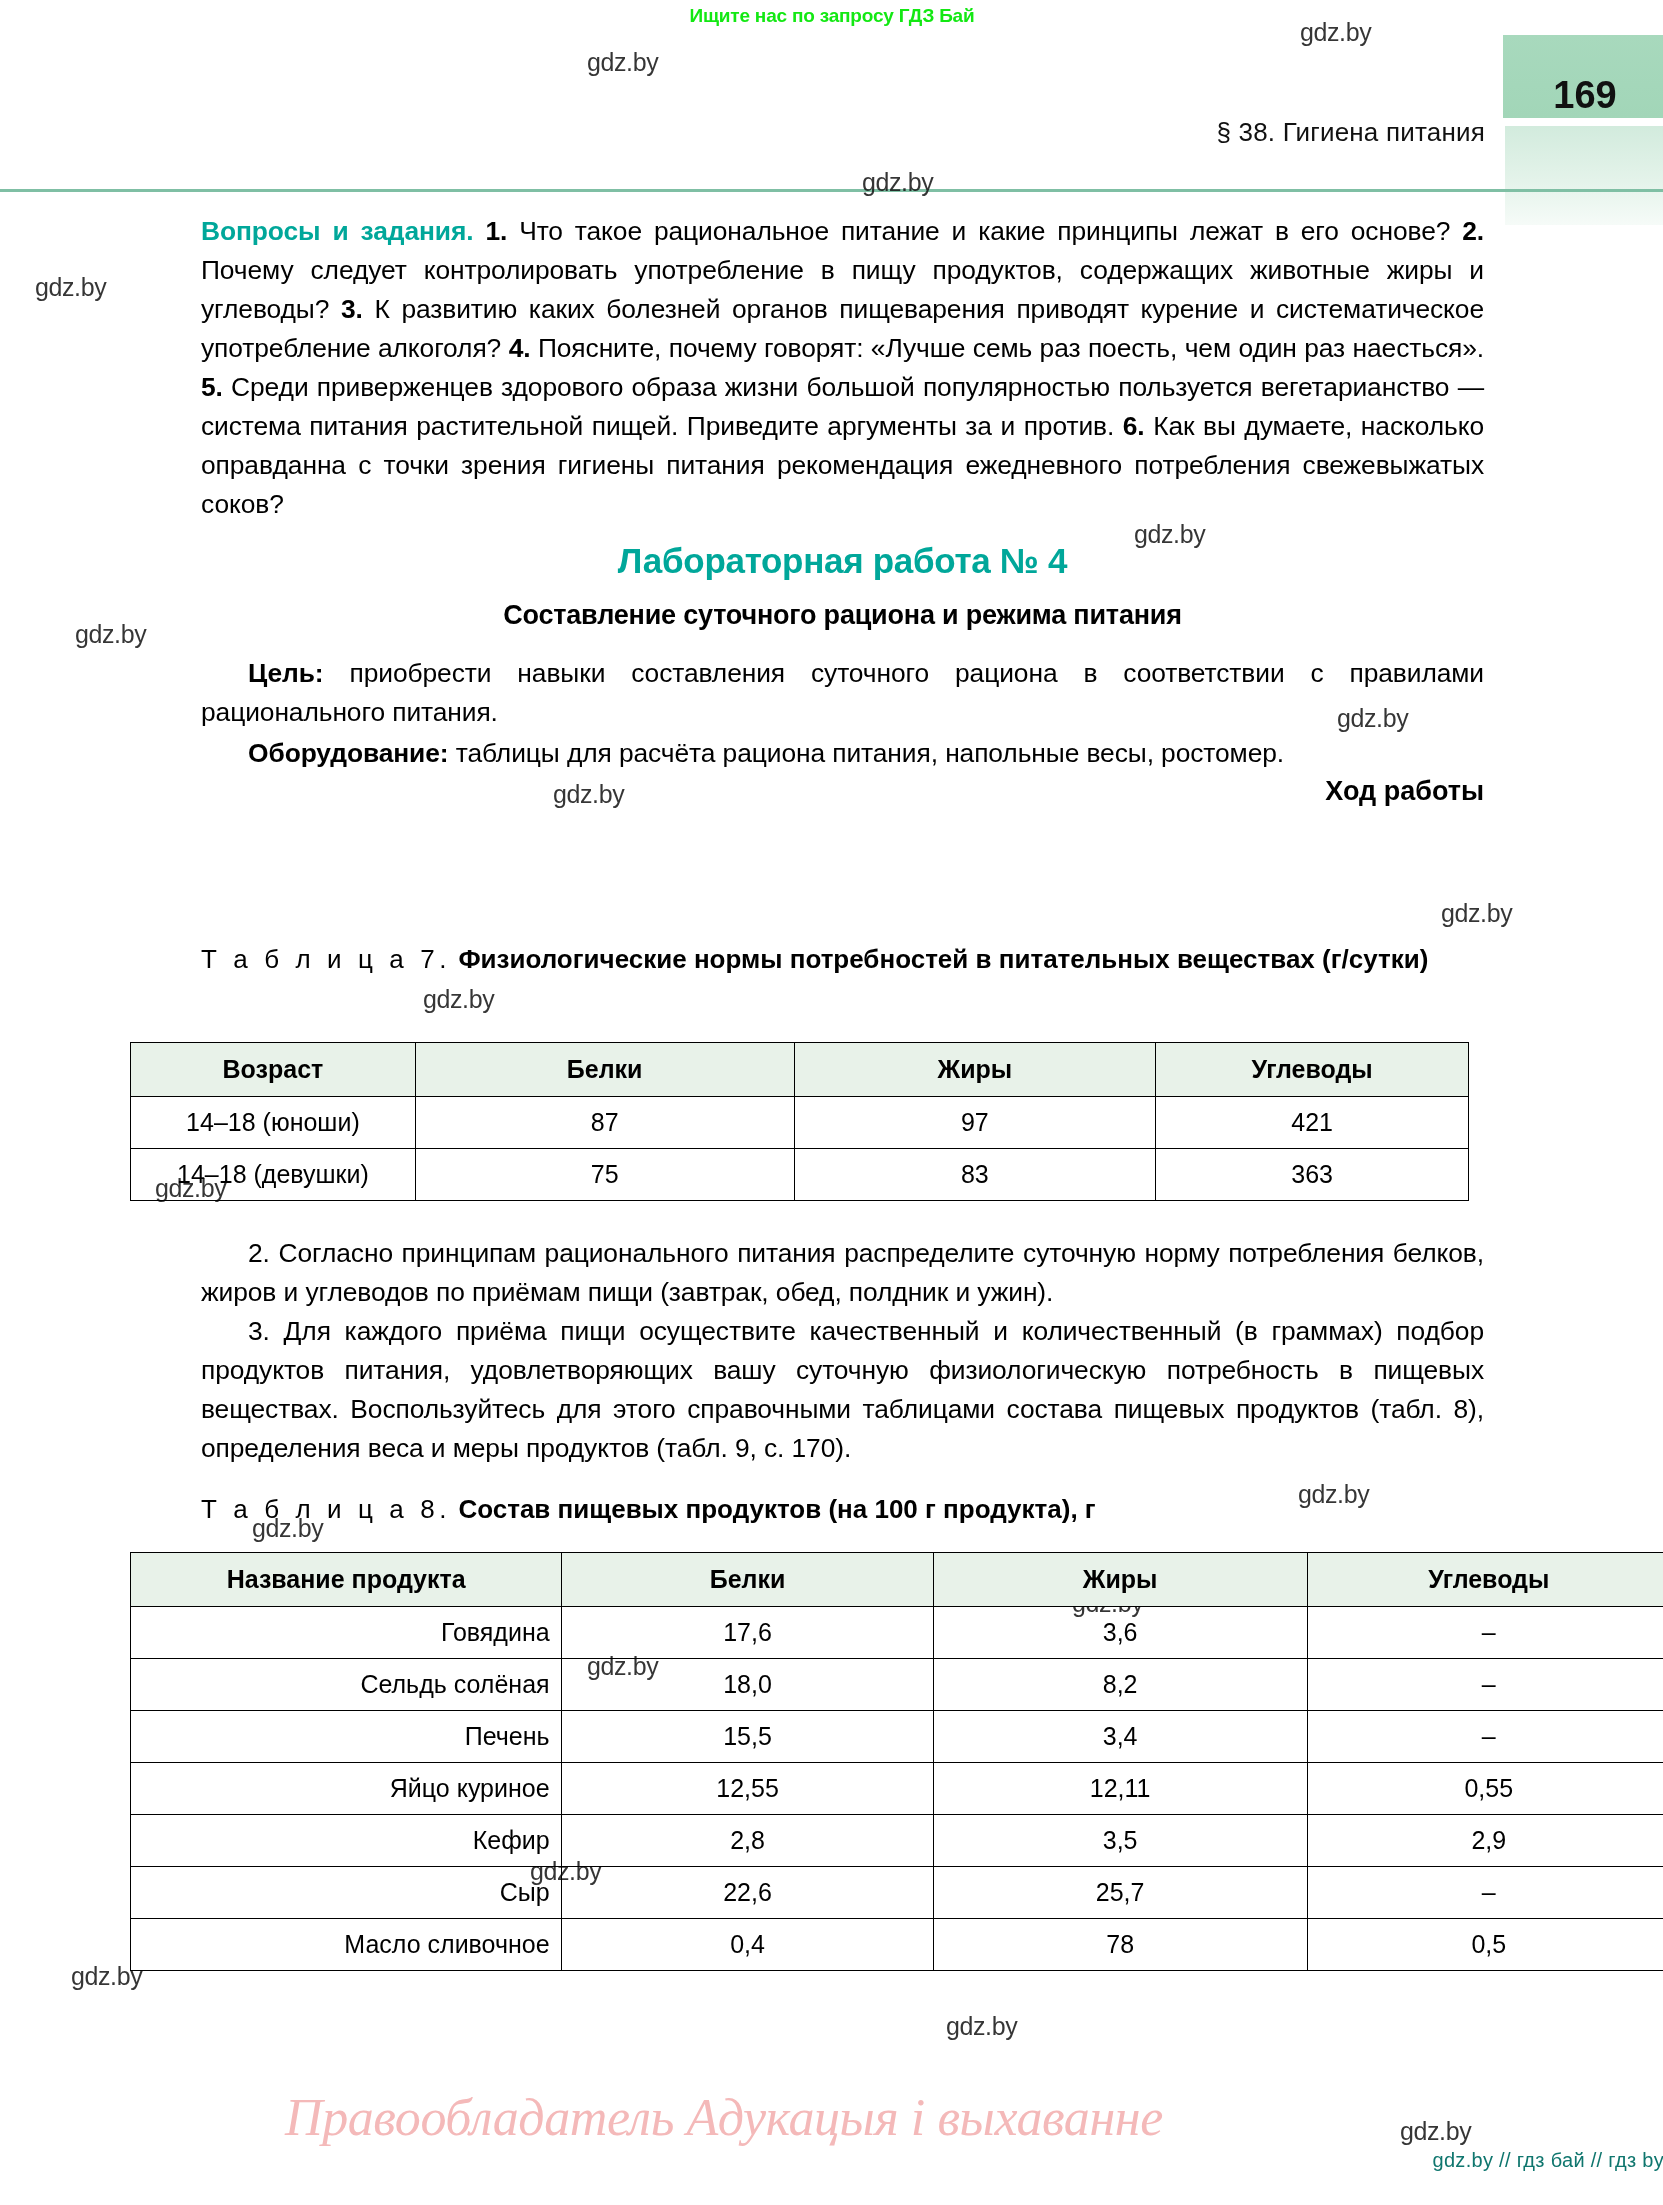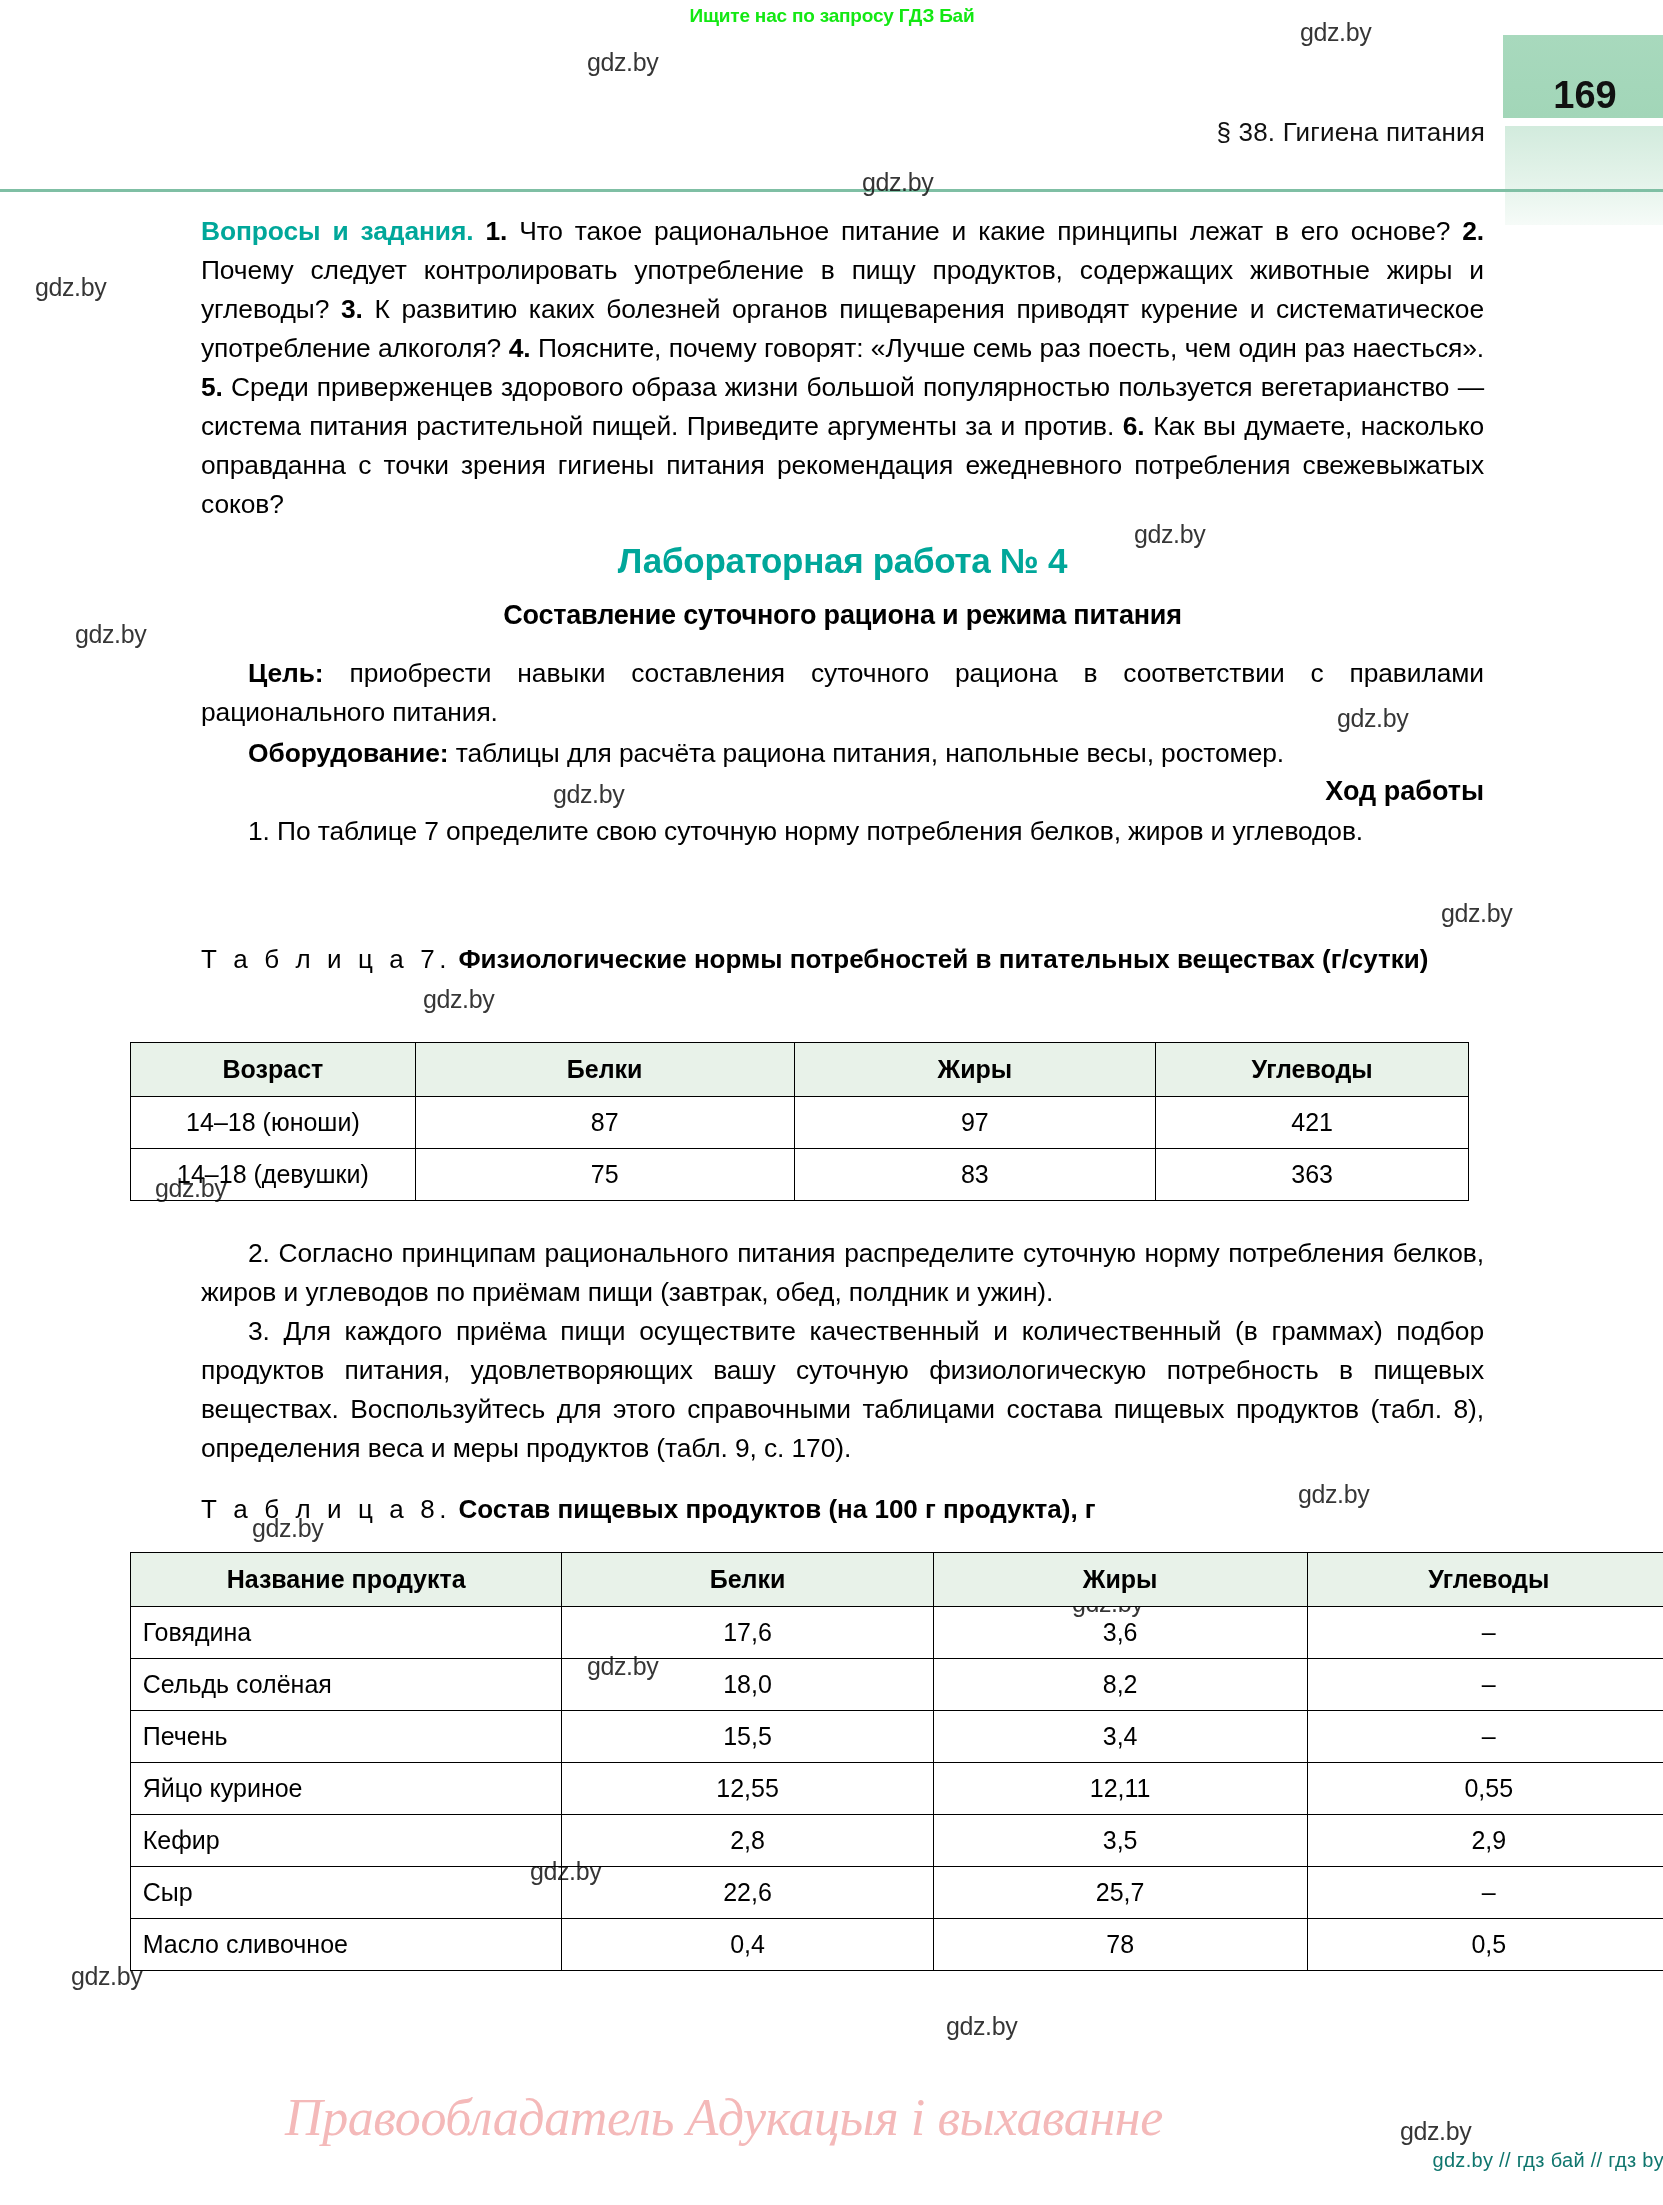--- a/index.html
+++ b/index.html
@@ -139,21 +139,21 @@
     height: 52px;
     padding: 0 11.7px;
   }
   table.tbl thead th {
     background: #e8f2e9;
     font-weight: 700;
     text-align: center;
     height: 54px;
   }
   table.tbl td { text-align: center; }
-  table.tbl td.left { text-align: left; }
+  table.tbl td.left { text-align: right; }
 
   
   .copyright-wm {
     position: absolute;
     left: 285px; top: 2088px;
     font-family: "Liberation Serif", serif;
     font-style: italic;
     font-size: 52px;
     color: #f4b9b9;
     white-space: nowrap;
@@ -210,21 +210,20 @@
   <h2 class="lab-title">Лабораторная работа № 4</h2>
 </div>
 <div class="col" style="top:600px;">
   <h3 class="lab-sub">Составление суточного рациона и режима питания</h3>
 </div>
 
 <div class="col" style="top:654px;">
   <p class="body indent"><span class="b">Цель:</span> <span>приобрести навыки составления суточного рациона в соответствии с правилами рационального питания.</span></p>
   <p class="body indent" style="margin-top:1.7px;"><span class="b">Оборудование:</span> <span>таблицы для расчёта рациона питания, напольные весы, ростомер.</span></p>
   <div class="center-bold" style="margin-top:3.4px;">Ход работы</div>
-  <p class="body indent" style="margin-top:5px;"><span>1.</span> <span>По таблице 7 определите свою суточную норму потребления белков, жиров и углеводов.</span></p>
 </div>
 
 <div class="col" style="top:941px;">
   <div class="table-caption"><span class="lbl">Т а б л и ц а  7.</span> <span>Физиологические нормы потребностей в питательных веществах (г/сутки)</span></div>
 </div>
 
 <div style="position:absolute; left:130px; top:1042px; width:1339px;">
   <table class="tbl">
     <colgroup>
         <col style="width:285px">

